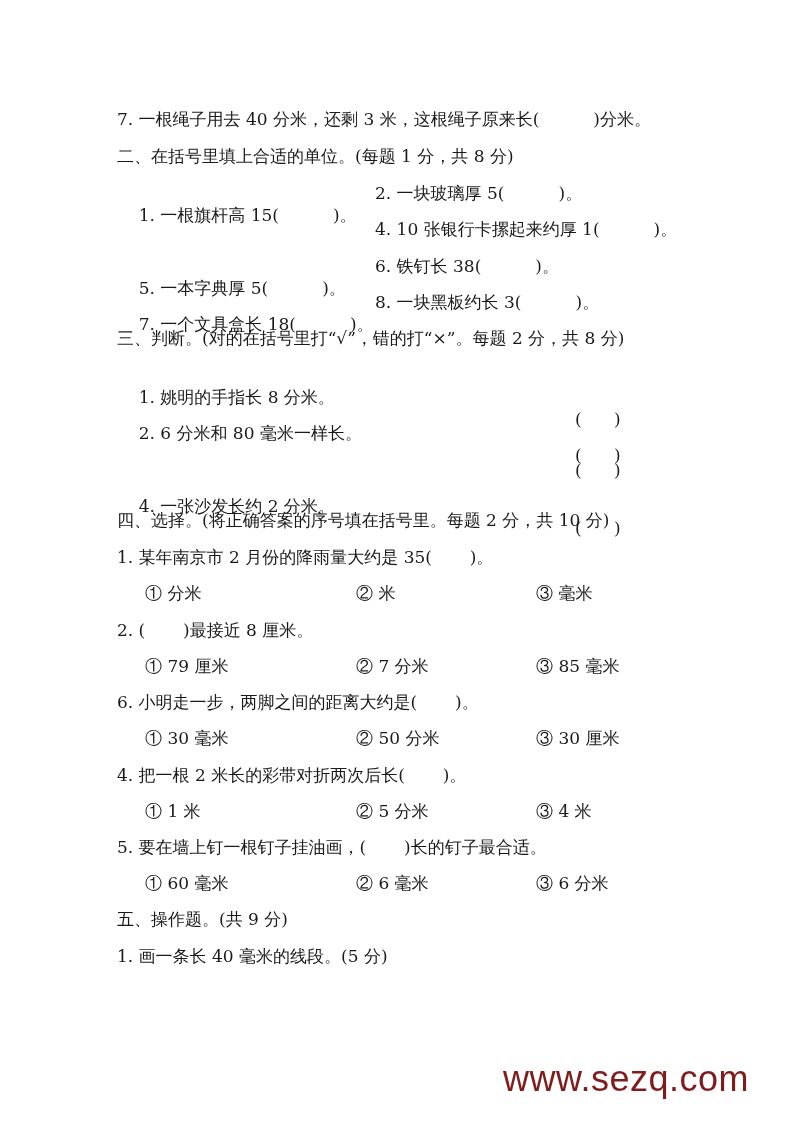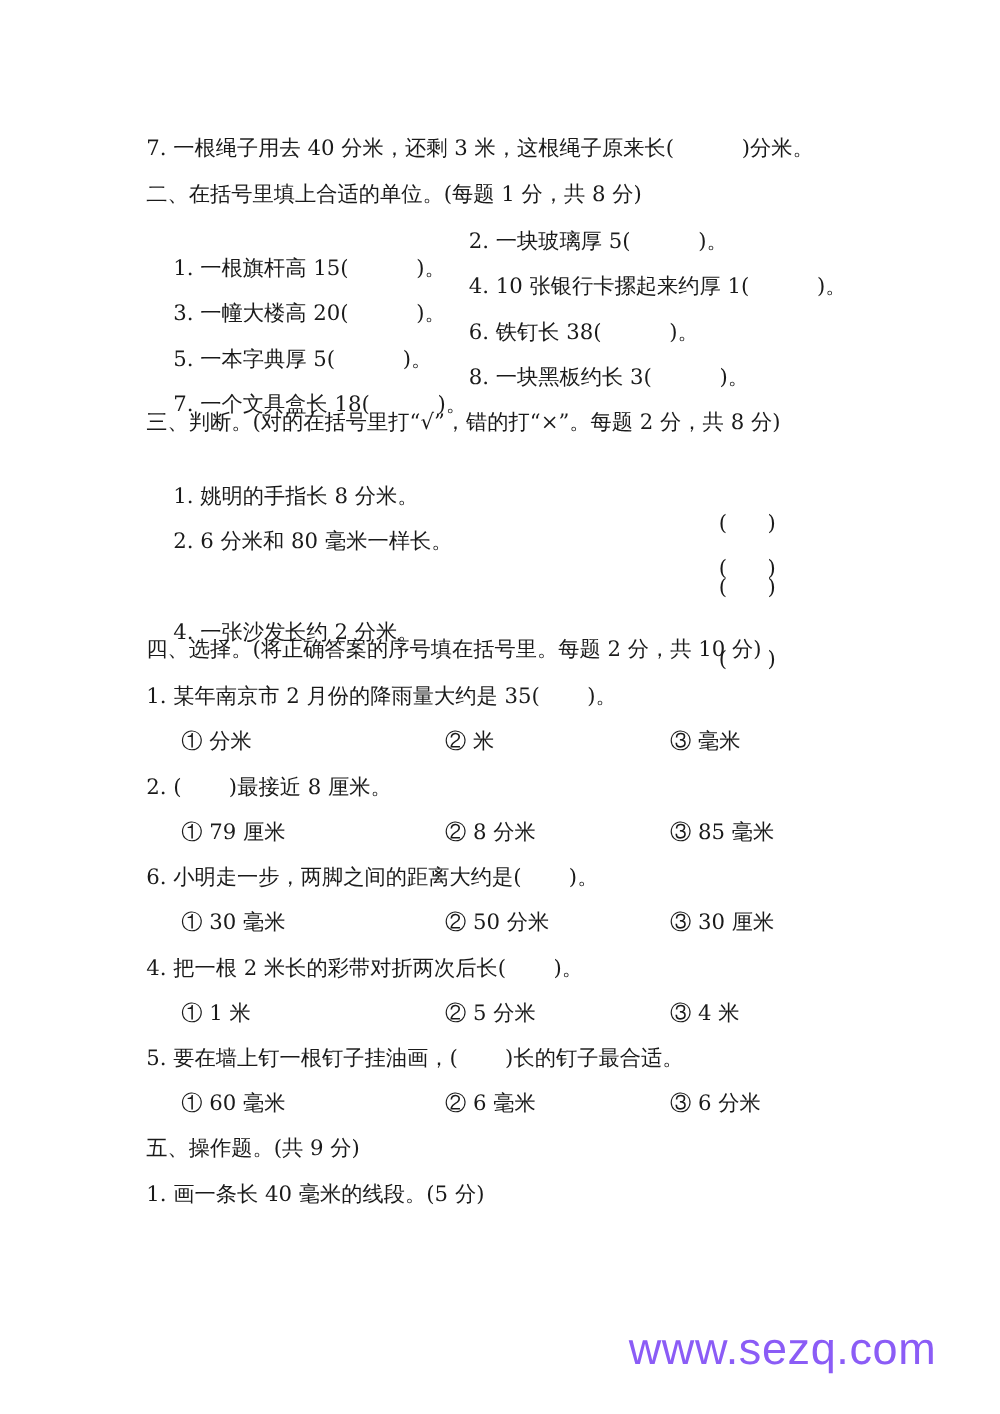--- a/index.html
+++ b/index.html
@@ -3,36 +3,35 @@
 <meta charset="utf-8">
 <style>
   html, body { margin: 0; padding: 0; background: #ffffff; }
   body { width: 800px; height: 1131px; position: relative; overflow: hidden;
          font-family: "DejaVu Serif", "Liberation Serif", serif; color: #1a1a1a; }
   .line { position: absolute; left: 117px; font-size: 17px; line-height: 22px; white-space: pre; }
   .col2 { position: absolute; white-space: pre; }
   .judge-paren { position: absolute; left: 575px; white-space: pre; }
   .opt { position: absolute; font-size: 17px; line-height: 22px; white-space: pre; text-align: center; }
   .watermark { position: absolute; left: 503px; top: 1058px; font-family: "Liberation Sans", "DejaVu Sans", sans-serif;
-               font-size: 36px; color: #8b5cf6; letter-spacing: 0.5px; }
+               font-size: 36px; color: #7f1d1d; letter-spacing: 0.5px; }
 </style>
 </head>
 <body>
 
 <div>
 
   <div class="line" style="top:108px">7. 一根绳子用去 40 分米，还剩 3 米，这根绳子原来长(          )分米。</div>
 
   <div class="line" style="top:145px">二、在括号里填上合适的单位。(每题 1 分，共 8 分)</div>
   <div class="line" style="top:182px">
     <span>1. 一根旗杆高 15(          )。</span>
     <span class="col2" style="left:258px;top:0">2. 一块玻璃厚 5(          )。</span>
   </div>
   <div class="line" style="top:218px">
-    <span>3. 一幢大楼高 20(          )。</span>
     <span class="col2" style="left:258px;top:0">4. 10 张银行卡摞起来约厚 1(          )。</span>
   </div>
   <div class="line" style="top:255px">
     <span>5. 一本字典厚 5(          )。</span>
     <span class="col2" style="left:258px;top:0">6. 铁钉长 38(          )。</span>
   </div>
   <div class="line" style="top:291px">
     <span>7. 一个文具盒长 18(          )。</span>
     <span class="col2" style="left:258px;top:0">8. 一块黑板约长 3(          )。</span>
   </div>
@@ -56,21 +55,21 @@
 
   <div class="line" style="top:509px">四、选择。(将正确答案的序号填在括号里。每题 2 分，共 10 分)</div>
 
   <div class="line" style="top:546px">1. 某年南京市 2 月份的降雨量大约是 35(       )。</div>
   <div class="opt" style="top:582px;left:145px">① 分米</div>
   <div class="opt" style="top:582px;left:356px">② 米</div>
   <div class="opt" style="top:582px;left:536px">③ 毫米</div>
 
   <div class="line" style="top:619px">2. (       )最接近 8 厘米。</div>
   <div class="opt" style="top:655px;left:145px">① 79 厘米</div>
-  <div class="opt" style="top:655px;left:356px">② 8 分米</div>
+  <div class="opt" style="top:655px;left:356px">② 7 分米</div>
   <div class="opt" style="top:655px;left:536px">③ 85 毫米</div>
 
   <div class="line" style="top:691px">6. 小明走一步，两脚之间的距离大约是(       )。</div>
   <div class="opt" style="top:727px;left:145px">① 30 毫米</div>
   <div class="opt" style="top:727px;left:356px">② 50 分米</div>
   <div class="opt" style="top:727px;left:536px">③ 30 厘米</div>
 
   <div class="line" style="top:764px">4. 把一根 2 米长的彩带对折两次后长(       )。</div>
   <div class="opt" style="top:800px;left:145px">① 1 米</div>
   <div class="opt" style="top:800px;left:356px">② 5 分米</div>

